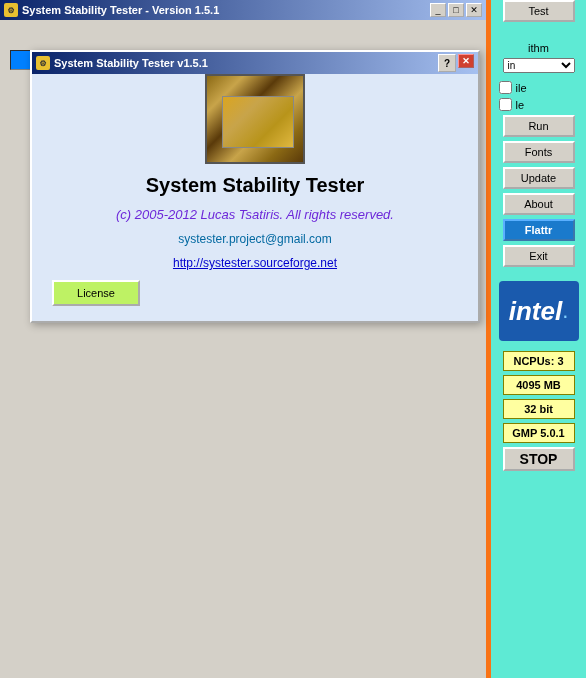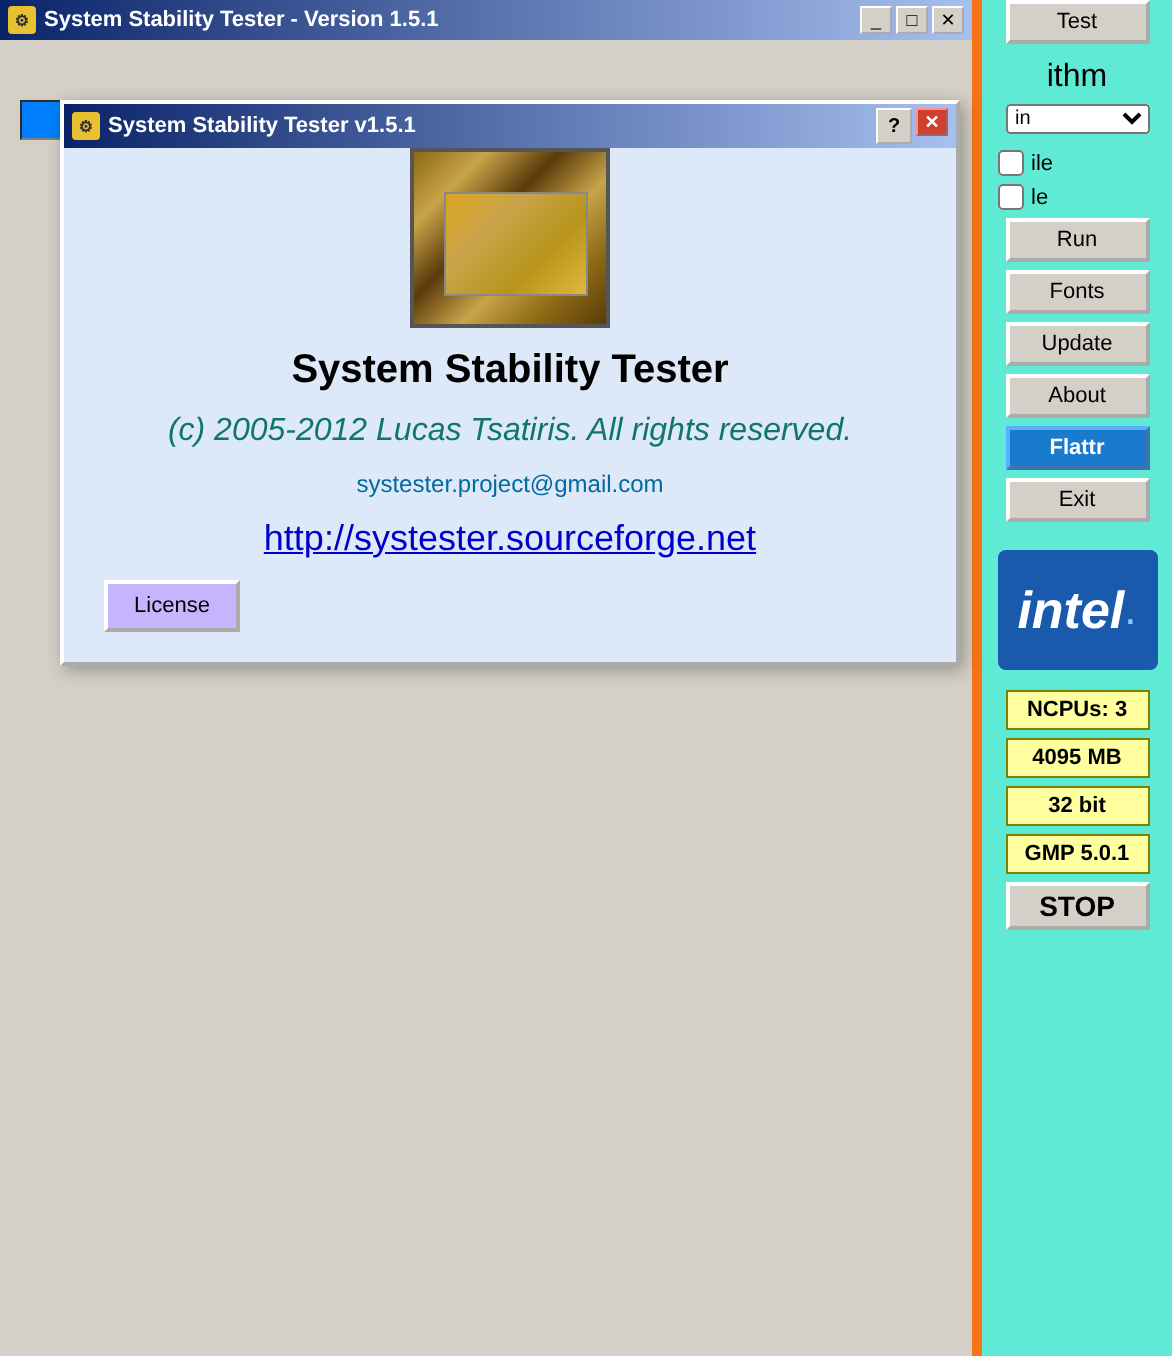--- a/index.html
+++ b/index.html
@@ -200,49 +200,49 @@
       border: 1px solid #888;
     }
 
     .app-title {
       font-size: 20px;
       font-weight: bold;
       color: #000;
     }
 
     .copyright {
-      font-size: 16px;
-      color: #0f766e;
+      font-size: 13px;
+      color: #6d28d9;
       font-style: italic;
       text-align: center;
     }
 
     .email {
       font-size: 12px;
       color: #0369a1;
       text-align: center;
     }
 
     .link {
-      font-size: 18px;
+      font-size: 12px;
       color: #0000cc;
       cursor: pointer;
     }
 
     .dialog-footer {
       display: flex;
       justify-content: space-between;
       padding: 10px 20px 15px;
       align-items: center;
     }
 
     .dialog-btn {
-      width: 68px;
+      width: 88px;
       height: 26px;
-      background: #c4b5fd;
+      background: #bef264;
       border: 2px outset #ffffff;
       font-size: 11px;
       cursor: pointer;
       display: flex; align-items: center; justify-content: center;
     }
 
     
     .help-btn {
       width: 18px; height: 18px;
       background: #d4d0c8;
@@ -313,21 +313,21 @@
   <div class="main-content">
 
     <div class="progress-area">
       <div class="progress-fill"></div>
     </div>
   </div>
 
   <div class="sidebar">
     <div class="sidebar-btn">Test</div>
 
-    <div style="font-size:16px; margin-top:4px;">ithm</div>
+    <div style="font-size:11px; margin-top:16px;">ithm</div>
 
     <select style="width:72px; font-size:10px;">
       <option>in</option>
     </select>
 
     <div style="display:flex; align-items:center; gap:4px; width:80px; font-size:11px; margin-top:4px;">
       <input type="checkbox" style="">
       <span>ile</span>
     </div>
     <div style="display:flex; align-items:center; gap:4px; width:80px; font-size:11px;">

